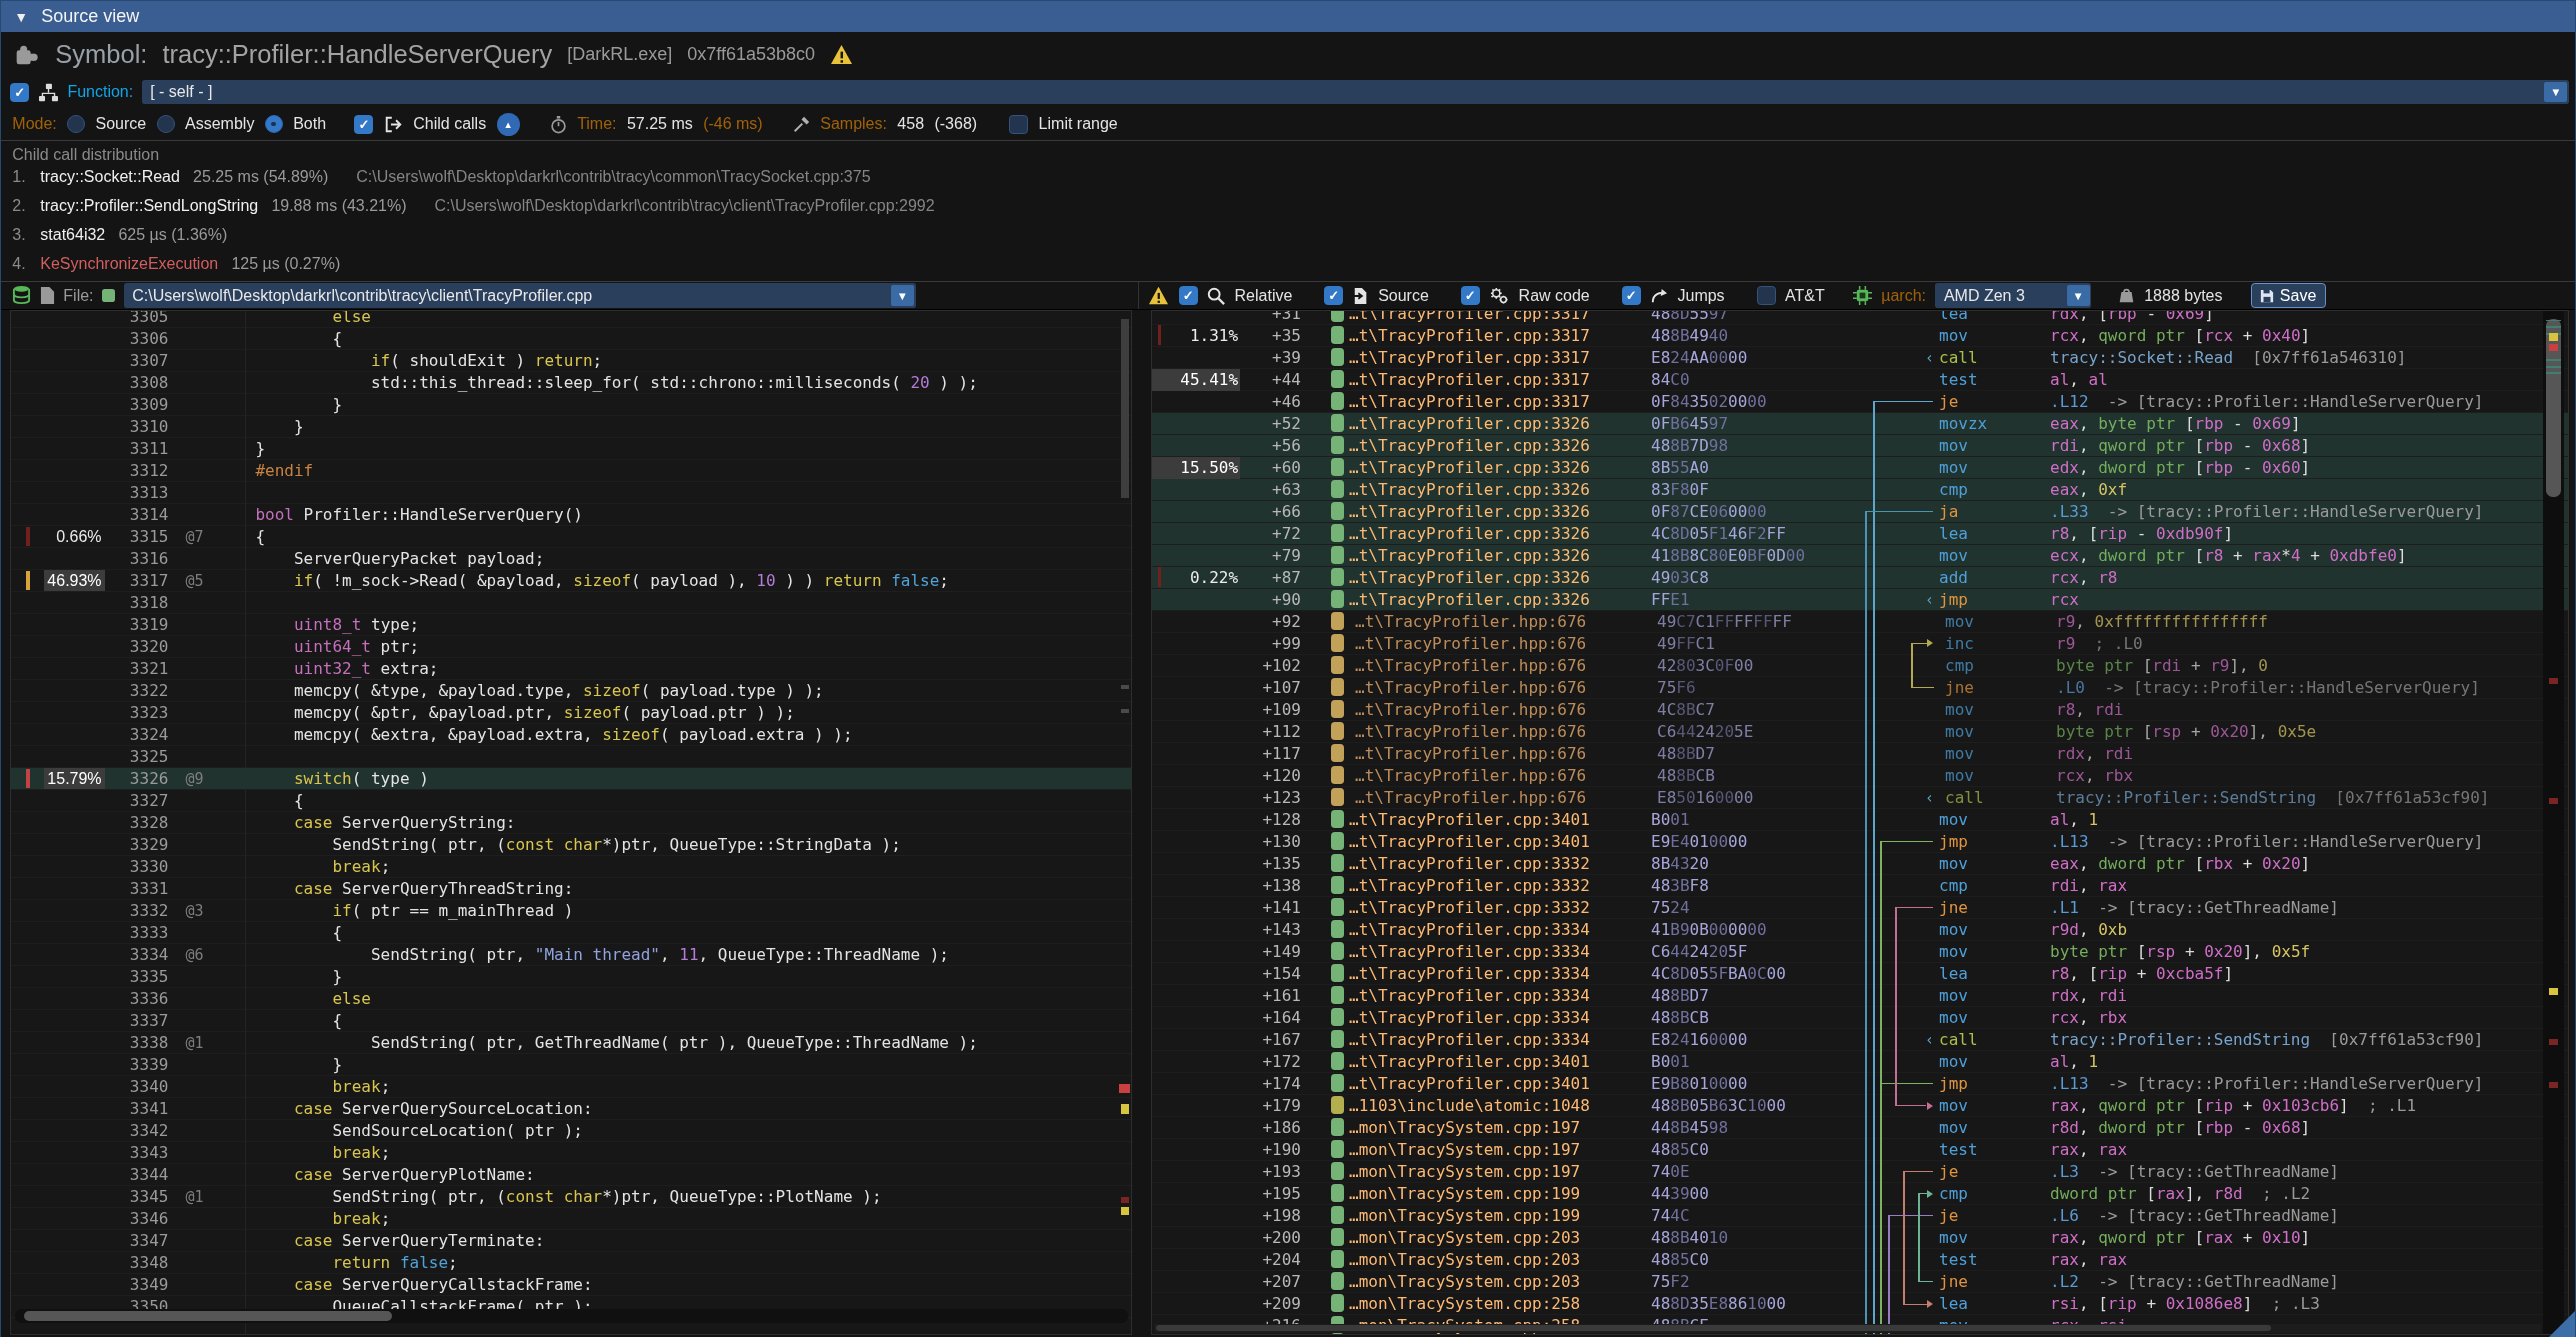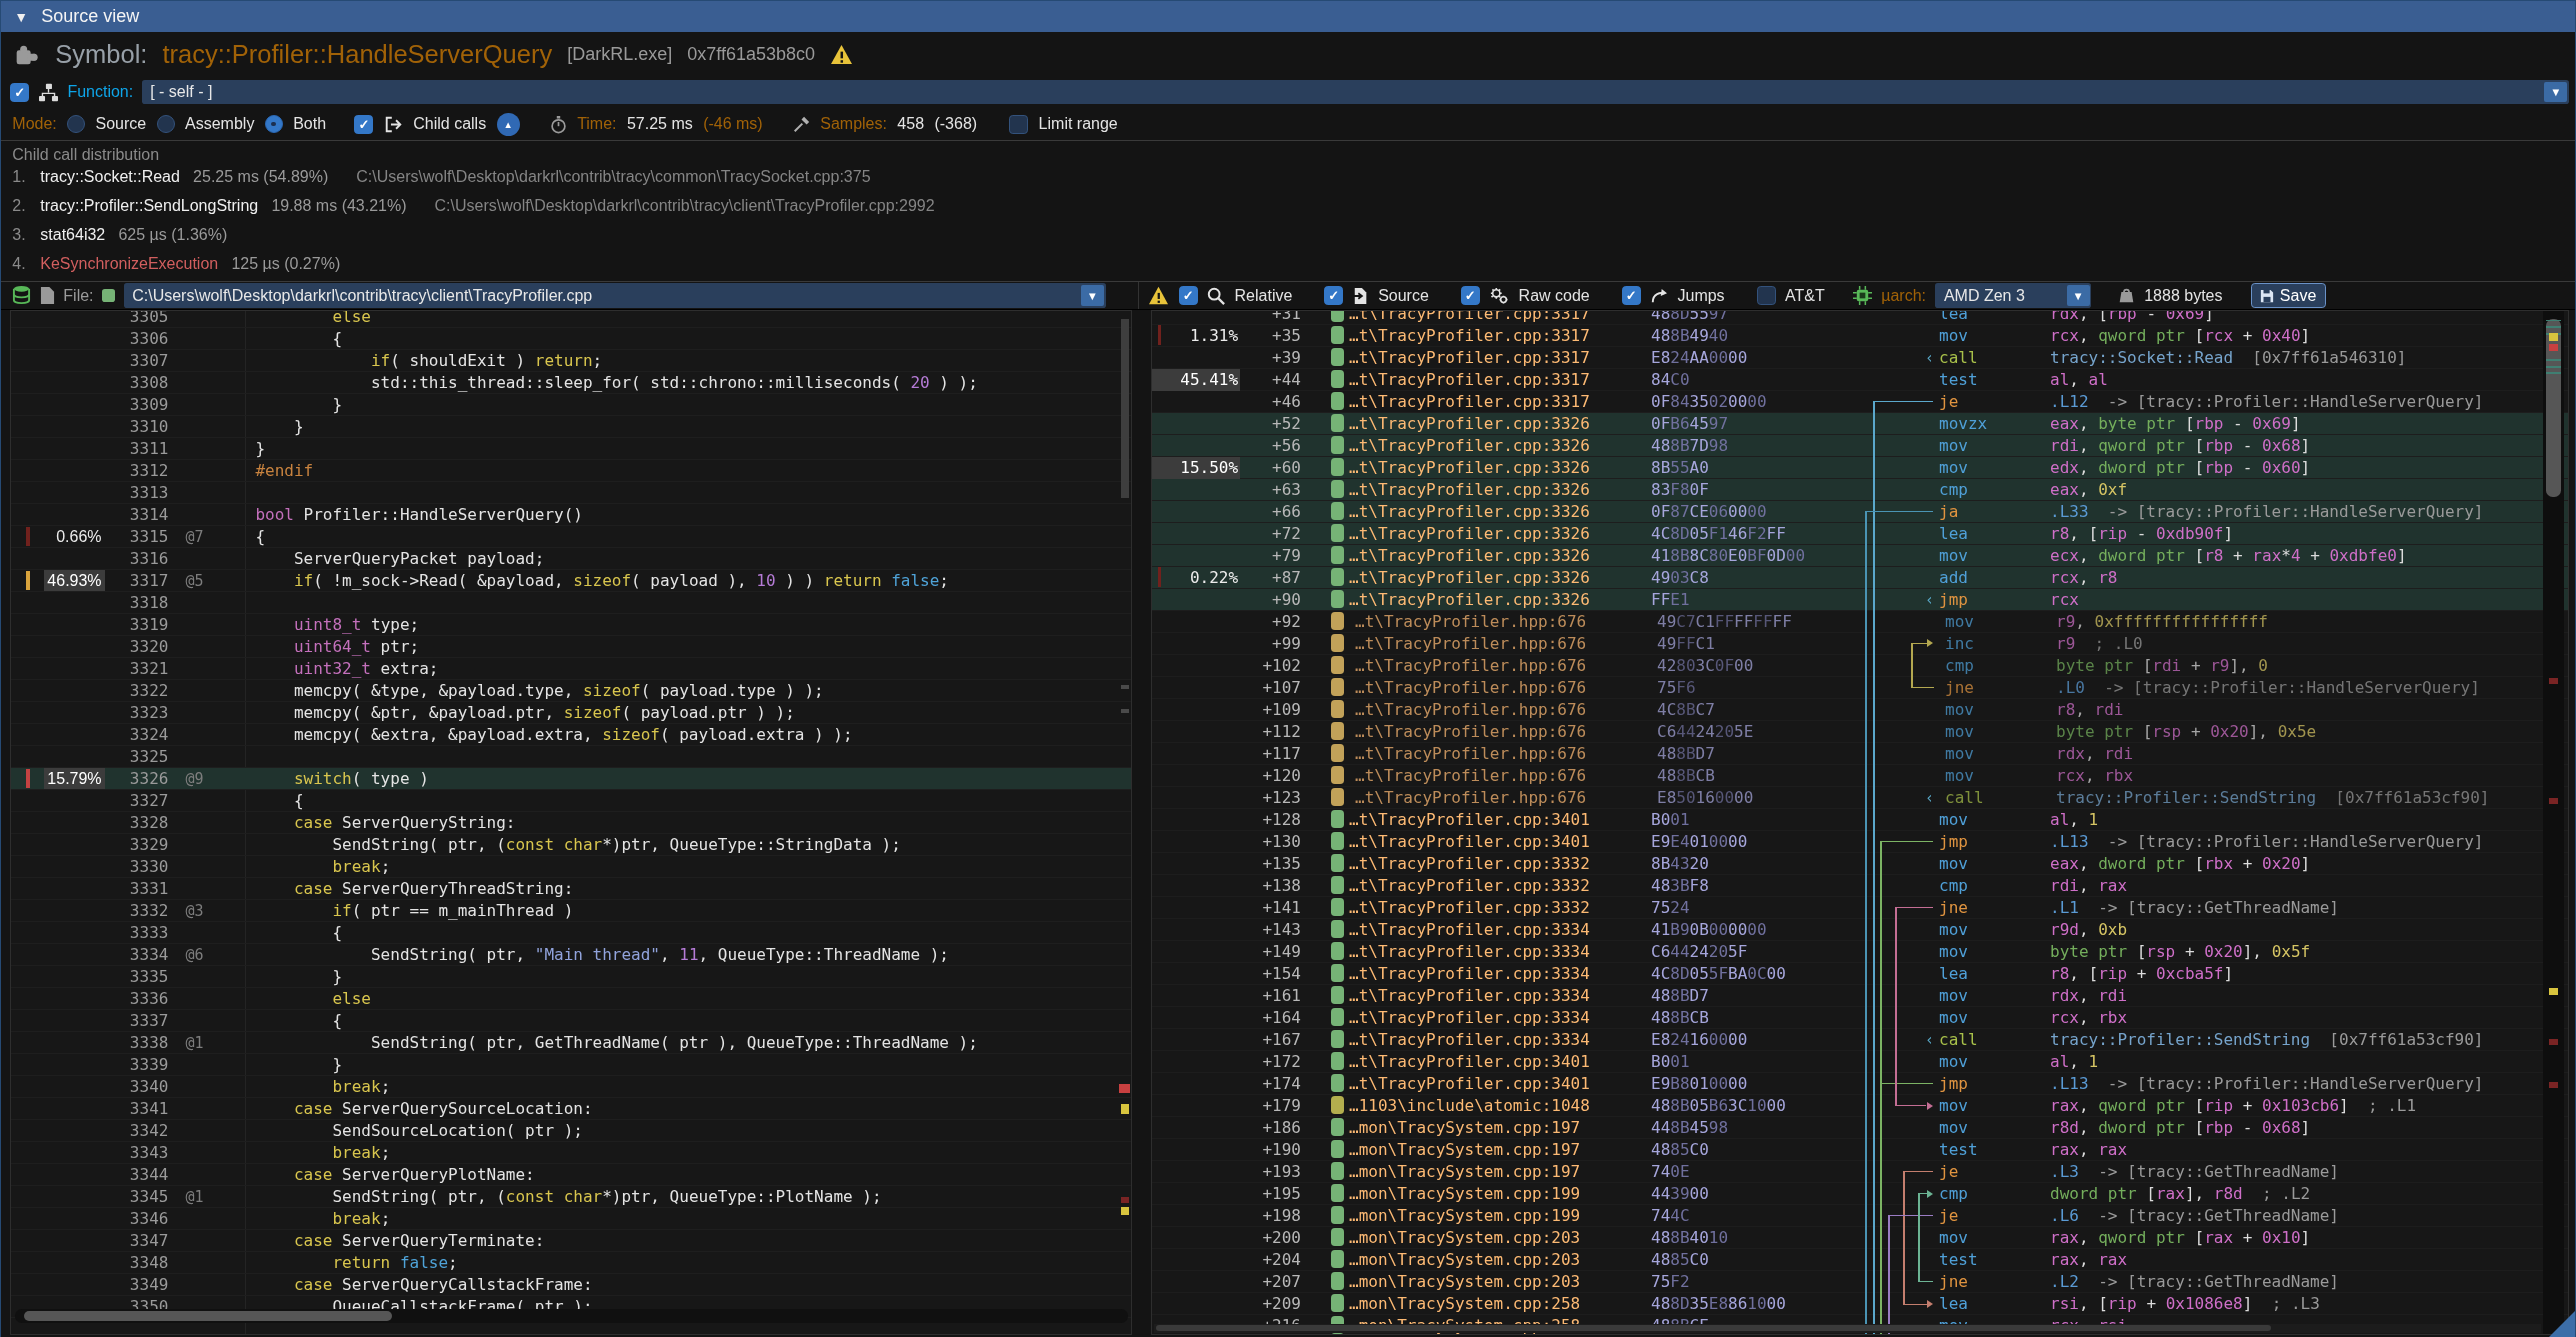--- a/index.html
+++ b/index.html
@@ -8,21 +8,21 @@
     border:1.9px solid #264a74;box-sizing:border-box;}
   .abs{position:absolute;}
   .mono{font-family:"DejaVu Sans Mono",monospace;}
   
   #titlebar{left:0;top:0;width:100%;height:31px;background:#3a5e92;display:flex;align-items:center;gap:13.2px;padding-left:13.2px;box-sizing:border-box;}
   #titlebar .tri{color:#f0f0f0;font-size:14px;}
   #titlebar .ttl{color:#f5f5f5;font-size:18px;}
   
   #symbolbar{left:0;top:31px;width:100%;height:45px;display:flex;align-items:center;gap:15px;padding-left:11.3px;box-sizing:border-box;}
   #symbolbar .lbl{font-size:25.5px;color:#98a0a8;}
-  #symbolbar .name{font-size:25.5px;color:#a16207;}
+  #symbolbar .name{font-size:25.5px;color:#a3a3a3;}
   #symbolbar .mod,#symbolbar .addr{font-size:18px;color:#9a9a9a;}
   
   #funcbar{left:0;top:77px;width:100%;height:28px;display:flex;align-items:center;gap:8.5px;padding:0 5.7px 0 9.4px;box-sizing:border-box;}
   #funcbar .lbl{font-size:16px;color:#0ea5e9;}
   .combo{background:#2a3f5c;border-radius:2.8px;height:24.6px;display:flex;align-items:center;position:relative;}
   .combo .val{padding-left:8.5px;font-size:16px;color:#e8e8e8;white-space:nowrap;}
   .combo .dd{position:absolute;right:1.9px;top:1.9px;bottom:1.9px;width:23px;background:#3b6ba5;border-radius:1.9px;color:#fff;font-size:11.3px;display:flex;align-items:center;justify-content:center;}
   
   #modebar{left:0;top:107px;width:100%;height:32px;display:flex;align-items:center;gap:10.4px;padding-left:11.3px;box-sizing:border-box;font-size:16px;}
   .gray{color:#a16207;}
@@ -239,21 +239,21 @@
             </g>
           </svg>
       </span>
       <span class="icon">
         <svg width="15" height="19" viewBox="0 0 16 20">
             <path d="M1 1h9l5 5v13H1z" fill="#9a9a9a"></path>
           </svg>
       </span>
       <span class="lbl">File:</span>
       <span class="swatch"></span>
-      <div class="combo" style="width:982px;">
+      <div class="combo" style="width:792px;">
         <span class="val">C:\Users\wolf\Desktop\darkrl\contrib\tracy\client\TracyProfiler.cpp</span>
         <span class="dd">▼</span>
       </div>
     </div>
     <div id="asmtools">
       <span class="icon">
         <svg width="21" height="19" viewBox="0 0 24 22">
             <polygon points="12,1 23,21 1,21" fill="#e8c33a"></polygon>
             <rect x="11" y="8" width="2.6" height="7" fill="#141414"></rect>
             <rect x="11" y="17" width="2.6" height="2.6" fill="#141414"></rect>

